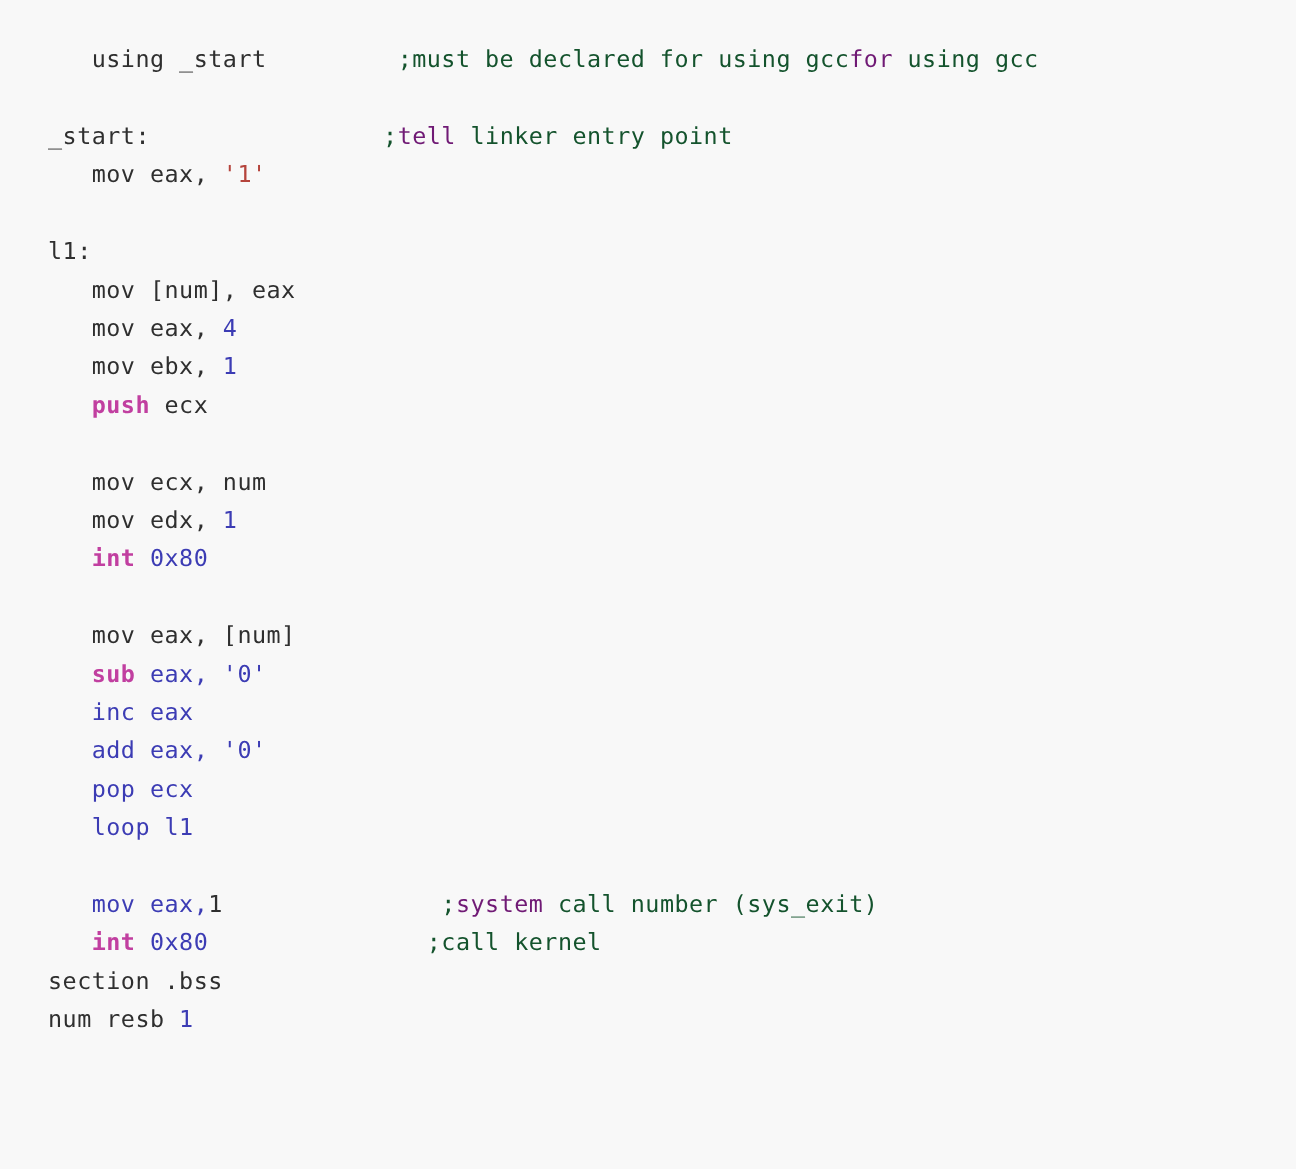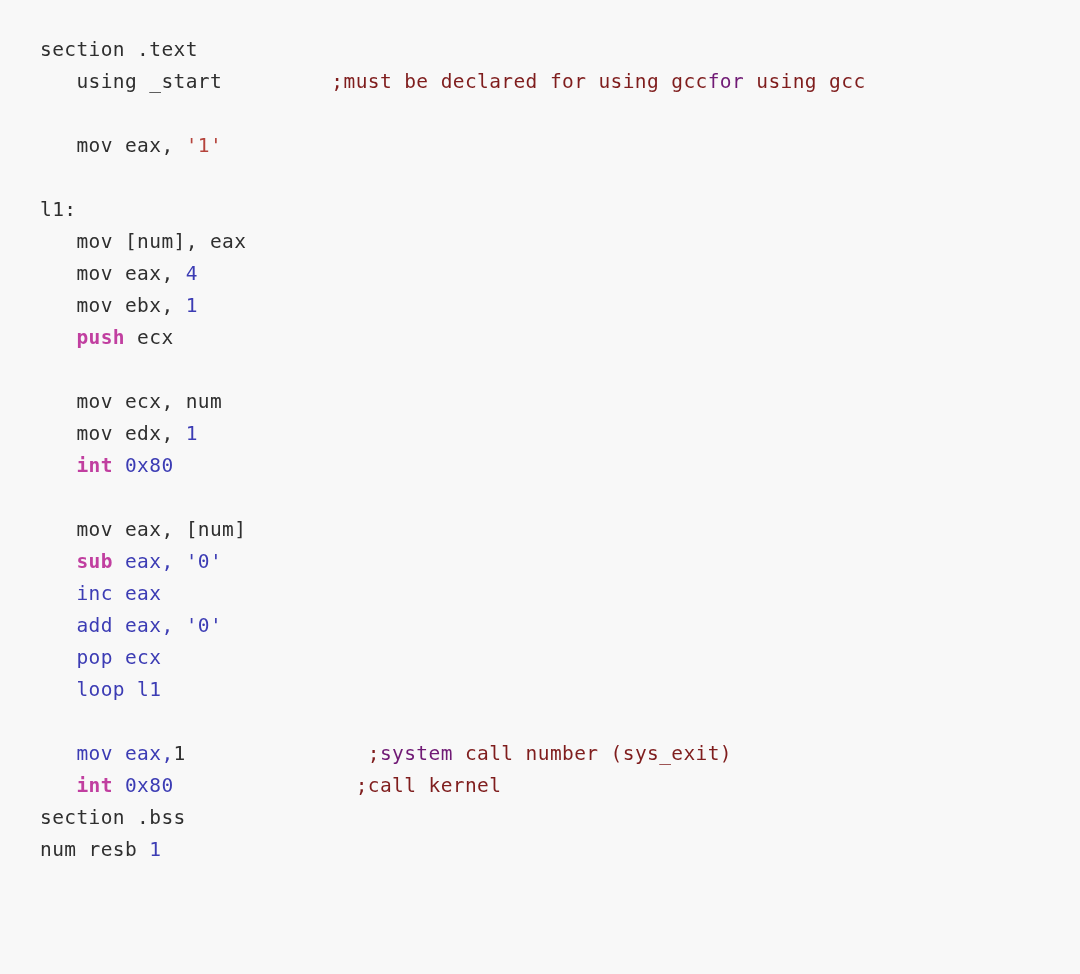--- a/index.html
+++ b/index.html
@@ -34,31 +34,31 @@
   .seg {
     white-space: pre;
   }
   
   .t-plain    { color: #2f2f2f; }
   .t-keyword  { color: #c13fa0; font-weight: bold; }
   .t-op       { color: #3c3cb4; }
   .t-num      { color: #3c3cb4; }
   .t-char     { color: #b5443c; }
   .t-charblue { color: #3c3cb4; }
-  .t-comment  { color: #7f1d1d; }
+  .t-comment  { color: #14532d; }
   .t-cmtkey   { color: #701a75; }
   .t-label    { color: #2f2f2f; }
 </style>
 </head>
 <body>
 
 <div id="code-block">
-    <div class="code-line"><span class="seg t-plain">section .text</span></div>
     <div class="code-line"><span class="seg t-plain">   using _start</span><span class="seg t-comment">         ;must be declared for using gcc</span><span class="seg t-cmtkey">for</span><span class="seg t-comment"> using gcc</span></div>
     <div class="code-line blank"></div>
+    <div class="code-line"><span class="seg t-label">_start:</span><span class="seg t-comment">                ;</span><span class="seg t-cmtkey">tell</span><span class="seg t-comment"> linker entry point</span></div>
     <div class="code-line"><span class="seg t-plain">   mov eax, </span><span class="seg t-char">'1'</span></div>
     <div class="code-line blank"></div>
     <div class="code-line"><span class="seg t-label">l1:</span></div>
     <div class="code-line"><span class="seg t-plain">   mov [num], eax</span></div>
     <div class="code-line"><span class="seg t-plain">   mov eax, </span><span class="seg t-num">4</span></div>
     <div class="code-line"><span class="seg t-plain">   mov ebx, </span><span class="seg t-num">1</span></div>
     <div class="code-line"><span class="seg t-plain">   </span><span class="seg t-keyword">push</span><span class="seg t-plain"> ecx</span></div>
     <div class="code-line blank"></div>
     <div class="code-line"><span class="seg t-plain">   mov ecx, num</span></div>
     <div class="code-line"><span class="seg t-plain">   mov edx, </span><span class="seg t-num">1</span></div>

